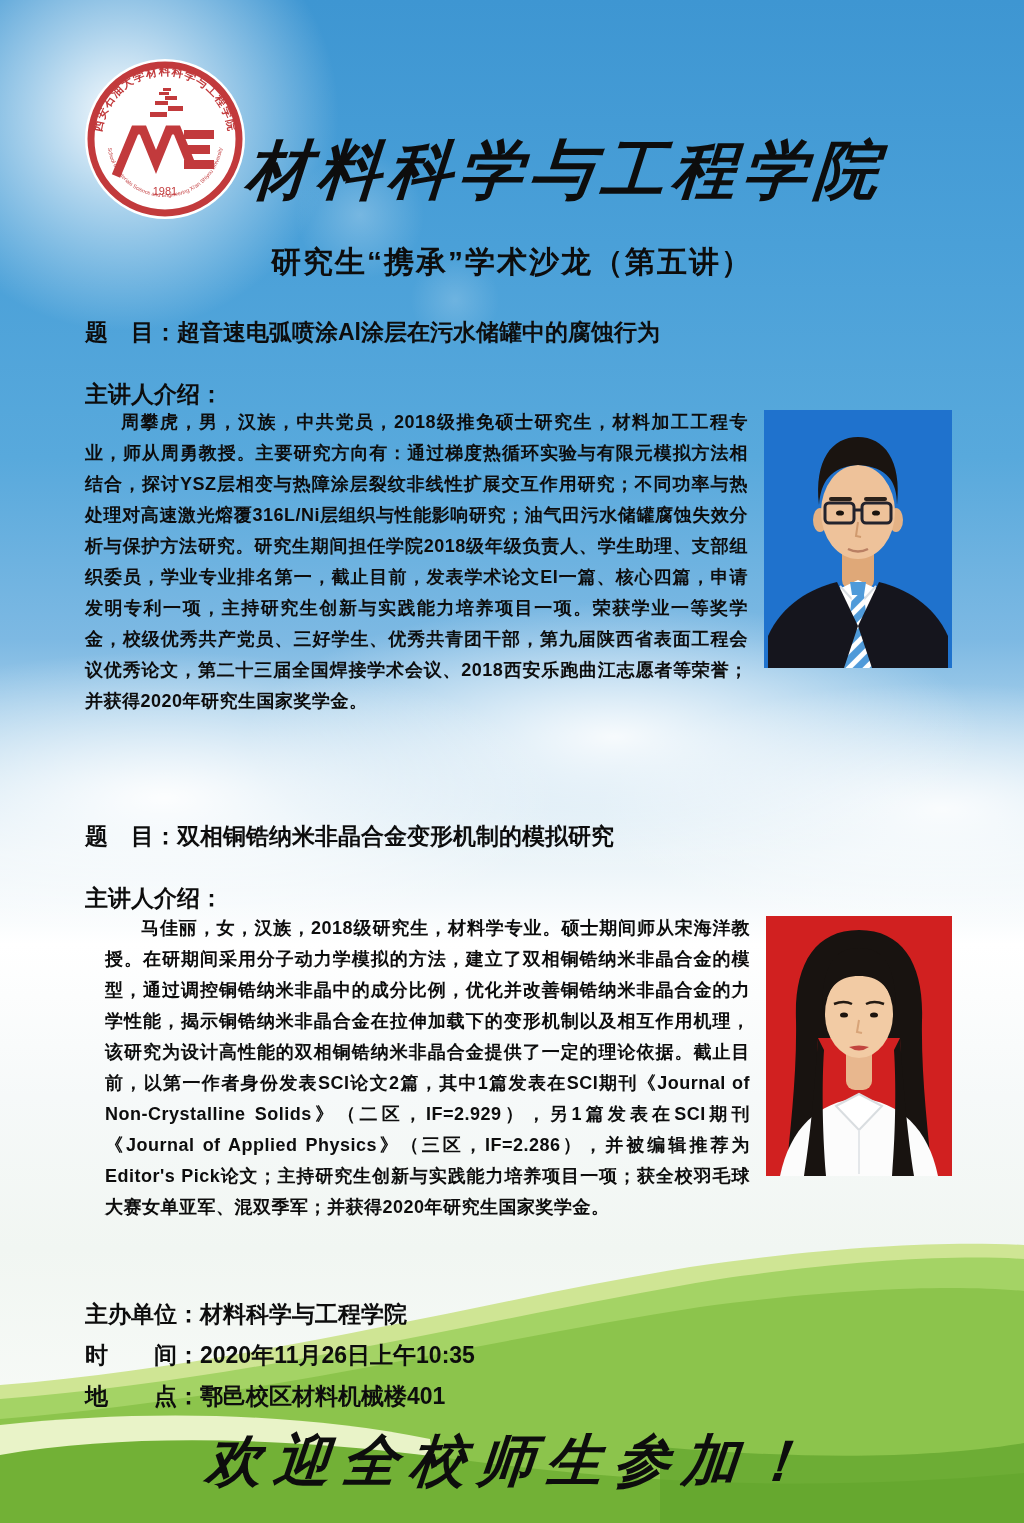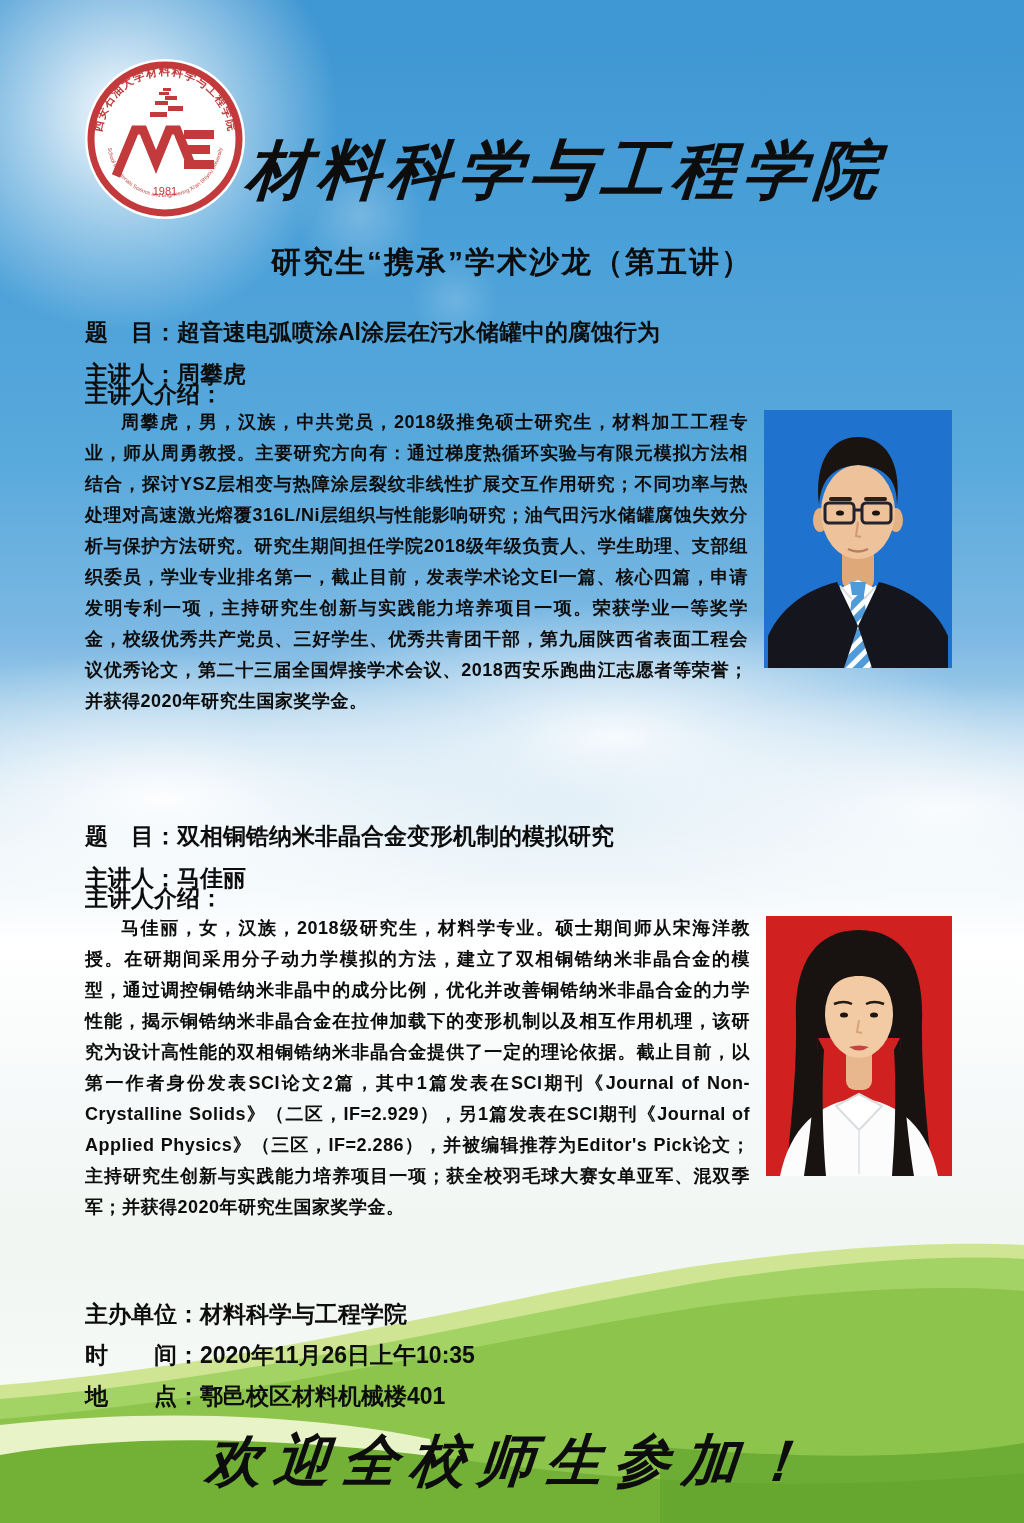--- a/index.html
+++ b/index.html
@@ -31,21 +31,21 @@
     font-weight:bold;font-style:italic;font-size:64px;letter-spacing:7px;
     transform:skewX(-4deg);}
   .series-title{position:absolute;top:217px;left:0;width:100%;text-align:center;
     font-weight:bold;font-size:30px;letter-spacing:2px;}
   
   .talk-head{position:absolute;left:85px;right:70px;font-size:23px;font-weight:bold;line-height:42px;margin-top:20px;}
   #talk1-head{top:291px;} #talk2-head{top:795px;}
   .intro-label{position:absolute;left:85px;font-size:23px;font-weight:bold;margin:0;font-family:Liberation Mono, monospace;}
   #intro1{top:379px;} #intro2{top:883px;}
   .bio-wrap{position:absolute;left:85px;right:72px;z-index:2;}
-  #bio1{top:407px;} #bio2{top:913px;}
+  #bio1{top:407px;} #bio2{top:913px;margin-left:20px;}
   .photo{float:right;margin:3px 0 44px 16px;border:0;}
   .photo svg{display:block;}
   .bio{margin:0;font-size:18px;line-height:31px;font-weight:bold;
     text-align:justify;text-indent:2em;letter-spacing:.5px;}
   
   .event-info{position:absolute;left:85px;top:1294px;font-size:23px;font-weight:bold;line-height:41px;z-index:5;}
   .event-info .row span{white-space:pre;}
   .welcome{position:absolute;top:1424px;left:0;width:100%;text-align:center;z-index:6;
     font-family:"DejaVu Serif","Liberation Serif",serif;
     font-weight:bold;font-style:italic;font-size:56px;letter-spacing:12px;
@@ -103,23 +103,20 @@
     </svg>
   </div>
 
   <h1 class="college-title">材料科学与工程学院</h1>
   <h2 class="series-title">研究生“携承”学术沙龙（第五讲）</h2>
 
   <div class="talk-head" id="talk1-head">
     <div class="row">
       <span>题　目：</span><span>超音速电弧喷涂Al涂层在污水储罐中的腐蚀行为</span>
     </div>
-    <div class="row">
-      <span>主讲人：</span><span>周攀虎</span>
-    </div>
   </div>
   <p class="intro-label" id="intro1">主讲人介绍：</p>
 
   <div class="bio-wrap" id="bio1">
     <div class="photo">
       <svg width="188" height="258" viewBox="0 0 188 258">
         <defs>
           <pattern id="tieStripe" width="12" height="12" patternTransform="rotate(45)" patternUnits="userSpaceOnUse">
             <rect width="12" height="12" fill="#4f9ad9"></rect>
               <rect width="5" height="12" fill="#ffffff"></rect>
@@ -147,23 +144,20 @@
         <path d="M4,258 L4,226 C18,194 48,178 73,172 L94,216 L80,258 Z" fill="#15151d"></path>
         <path d="M184,258 L184,226 C170,194 140,178 115,172 L94,216 L108,258 Z" fill="#15151d"></path>
       </svg>
     </div>
     <p class="bio">周攀虎，男，汉族，中共党员，2018级推免硕士研究生，材料加工工程专业，师从周勇教授。主要研究方向有：通过梯度热循环实验与有限元模拟方法相结合，探讨YSZ层相变与热障涂层裂纹非线性扩展交互作用研究；不同功率与热处理对高速激光熔覆316L/Ni层组织与性能影响研究；油气田污水储罐腐蚀失效分析与保护方法研究。研究生期间担任学院2018级年级负责人、学生助理、支部组织委员，学业专业排名第一，截止目前，发表学术论文EI一篇、核心四篇，申请发明专利一项，主持研究生创新与实践能力培养项目一项。荣获学业一等奖学金，校级优秀共产党员、三好学生、优秀共青团干部，第九届陕西省表面工程会议优秀论文，第二十三届全国焊接学术会议、2018西安乐跑曲江志愿者等荣誉；并获得2020年研究生国家奖学金。</p>
   </div>
 
   <div class="talk-head" id="talk2-head">
     <div class="row">
       <span>题　目：</span><span>双相铜锆纳米非晶合金变形机制的模拟研究</span>
-    </div>
-    <div class="row">
-      <span>主讲人：</span><span>马佳丽</span>
     </div>
   </div>
   <p class="intro-label" id="intro2">主讲人介绍：</p>
 
   <div class="bio-wrap" id="bio2">
     <div class="photo">
       <svg width="186" height="260" viewBox="0 0 186 260">
         <rect width="186" height="260" fill="#d12020"></rect>
         <path d="M93,14 C48,14 28,50 30,104 C31,160 24,214 20,260 L58,260 C52,206 50,160 52,122 L134,122 C136,160 134,206 128,260 L166,260 C162,214 155,160 156,104 C158,50 138,14 93,14 Z" fill="#181310"></path>
         <rect x="80" y="130" width="26" height="44" rx="9" fill="#e8b78e"></rect>

